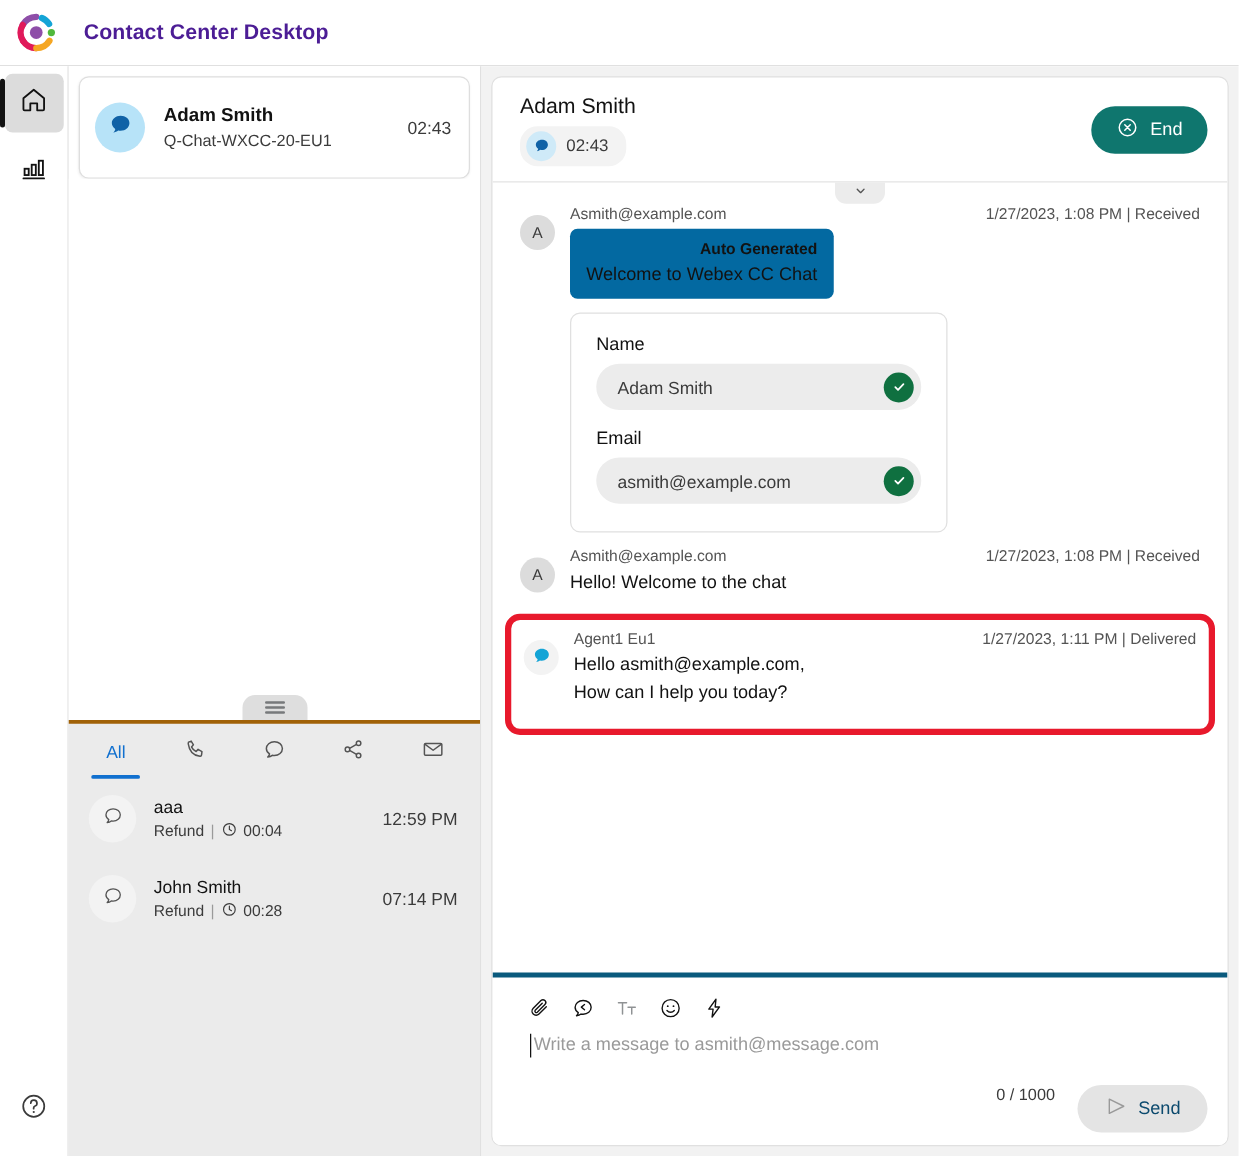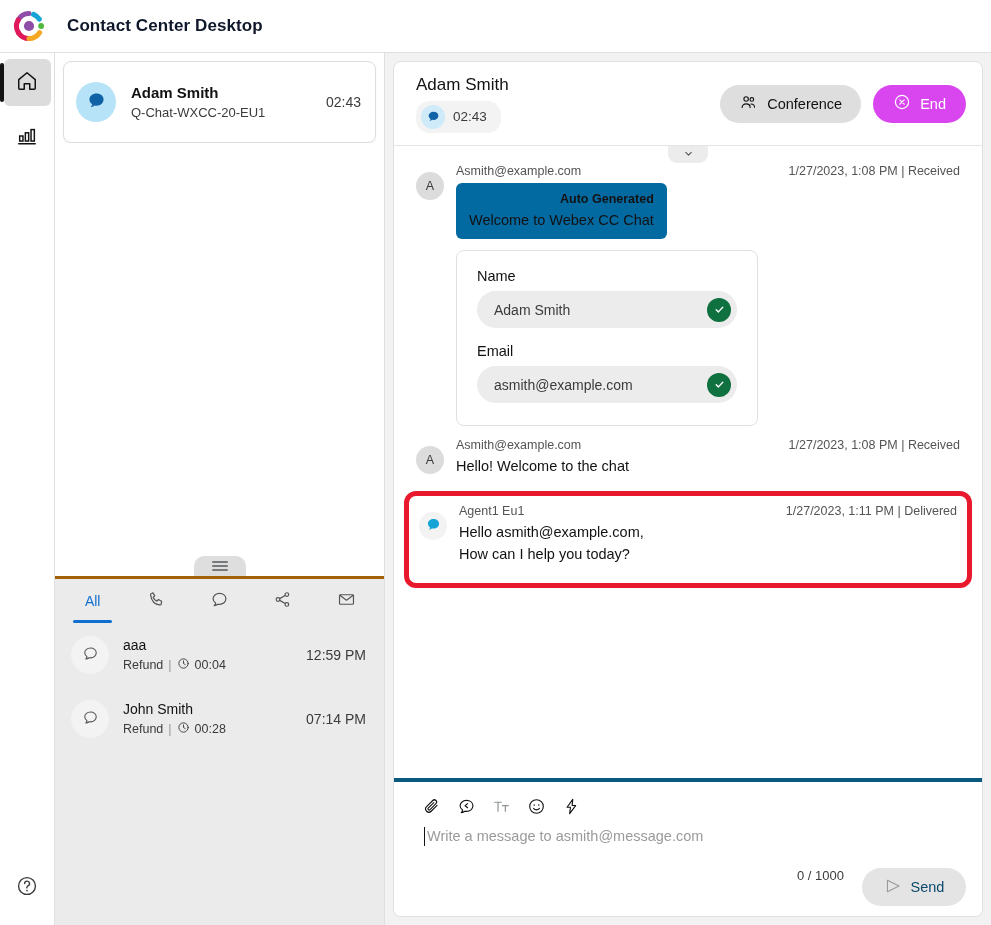--- a/index.html
+++ b/index.html
@@ -19,21 +19,21 @@
     background: #ffffff;
     border-bottom: 1px solid #e0e0e0;
     display: flex;
     align-items: center;
     padding-left: 12px;
   }
   #brand-logo { width: 34px; height: 34px; flex: none; }
   #app-title {
     font-size: 17px;
     font-weight: bold;
-    color: #0f172a;
+    color: #4c1d95;
     margin-left: 21px;
     letter-spacing: .1px;
   }
 
   
   #app-body {
     display: flex;
     height: 872px;
     background: #ffffff;
   }
@@ -221,21 +221,21 @@
     background: #dedede;
     color: #121212;
     font-size: 14.5px;
     font-family: inherit;
     display: inline-flex; align-items: center; gap: 9px;
     padding: 0 19px;
     margin-left: 12px;
     cursor: pointer;
   }
   .hdr-btn.end {
-    background: #d946ef;
+    background: #0f766e;
     color: #ffffff;
     padding: 0 20px;
   }
 
   
   #history-collapse {
     position: absolute;
     top: 84px; left: 50%; transform: translateX(-50%);
     width: 40px; height: 17px;
     background: #ececec;
@@ -548,31 +548,20 @@
             <span id="ih-status-icon">
               <svg width="13" height="13" viewBox="0 0 24 24" fill="#1062a6">
                 <path d="M12 3.3c-4.9 0-8.9 3.3-8.9 7.4 0 2.4 1.4 4.6 3.5 5.9-.2 1.3-.9 2.6-2 3.6 1.9-.2 3.7-.9 5-2 .8.2 1.6.3 2.4.3 4.9 0 8.9-3.3 8.9-7.8S16.9 3.3 12 3.3z"></path>
               </svg>
             </span>
             <span id="ih-timer">02:43</span>
           </div>
         </div>
 
 
-        <button class="hdr-btn">
-          <span>
-            <svg width="19" height="19" viewBox="0 0 24 24" fill="none" stroke="#121212" stroke-width="1.4" stroke-linecap="round" stroke-linejoin="round">
-              <circle cx="9" cy="7.6" r="2.8"></circle>
-              <circle cx="16.2" cy="8.2" r="2.3"></circle>
-              <path d="M3.9 18.4c0-2.8 2.3-4.6 5.1-4.6s5.1 1.8 5.1 4.6"></path>
-              <path d="M15 13.9c2.6 0 4.6 1.6 4.6 4.1"></path>
-            </svg>
-          </span>
-          <span>Conference</span>
-        </button>
 
         <button class="hdr-btn end">
           <span>
             <svg width="18" height="18" viewBox="0 0 24 24" fill="none" stroke="#ffffff" stroke-width="1.6" stroke-linecap="round">
               <circle cx="12" cy="12" r="8.8"></circle>
               <path d="m9.1 9.1 5.8 5.8M14.9 9.1l-5.8 5.8"></path>
             </svg>
           </span>
           <span>End</span>
         </button>

